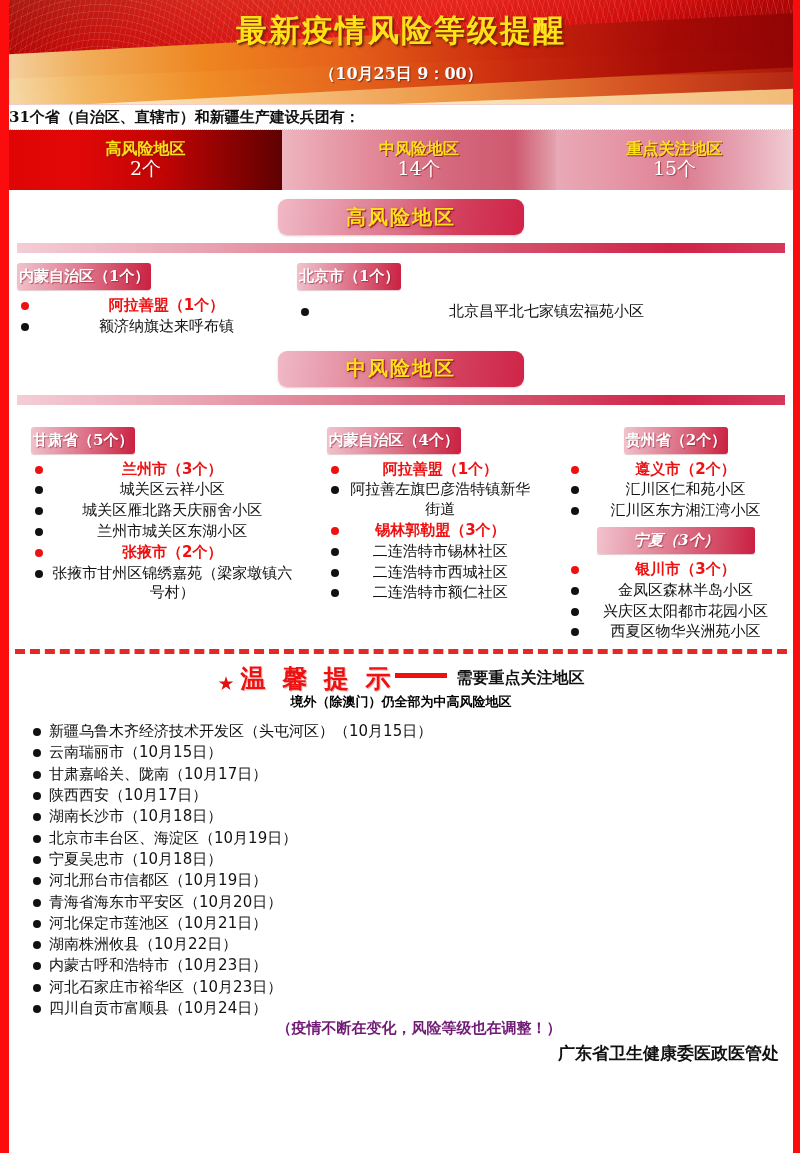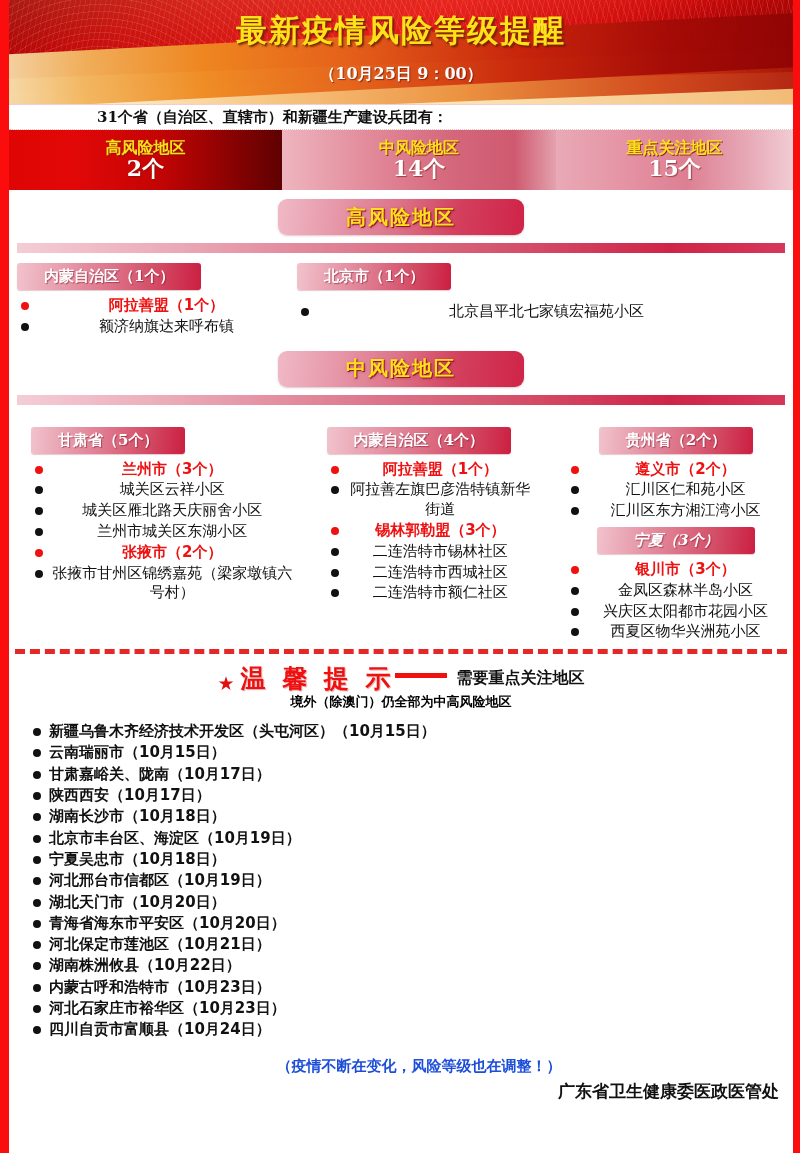--- a/index.html
+++ b/index.html
@@ -86,21 +86,20 @@
     text-shadow:1px 1px 1px rgba(80,10,0,.6);
   }
 
   
   .prov-line{
     height:26px;
     background:#ffffff;
     border-top:1px solid #efcfcf;
     border-bottom:1px dotted #e8bdbd;
     display:flex;align-items:center;
-    padding-left:88px;
     box-sizing:border-box;
   }
   .prov-line span{
     font-family:"DejaVu Serif","Liberation Serif",serif;
     font-weight:bold;font-size:15px;color:#111;
   }
 
   
   .stats{display:flex;height:60px;}
   .stat{
@@ -112,21 +111,21 @@
   .stat.s2{width:274px;background:linear-gradient(90deg,#eeb5bf 0%,#e28a9a 32%,#d4677c 62%,#cf5a70 85%,#e3a2ae 100%);}
   .stat.s3{width:237px;background:linear-gradient(90deg,#e9a9b6 0%,#e594a5 28%,#dd7f93 55%,#e7a7b5 80%,#f1ccd4 100%);}
   .stat-name{
     font-family:"DejaVu Serif","Liberation Serif",serif;
     font-weight:bold;font-size:16px;color:#ffe11a;
     text-shadow:1px 1px 0 rgba(120,20,10,.8);
     line-height:1.1;
   }
   .stat-num{
     font-family:"DejaVu Serif","Liberation Serif",serif;
-    font-weight:bold;font-size:22px;color:#ffffff;
+    font-weight:normal;font-size:19px;color:#ffffff;
     text-shadow:1px 1px 1px rgba(120,20,10,.6);
     line-height:1.15;
   }
 
   
   .body-area{position:relative;padding:0;background:#fff;}
 
   .pill-wrap{display:flex;justify-content:center;}
   .section-pill{
     width:246px;height:36px;
@@ -145,21 +144,21 @@
     margin:8px 8px 0 8px;
     height:10px;
     background:linear-gradient(90deg,#f4cdd6 0%,#ecaebb 18%,#e1879a 38%,#d5566f 62%,#cf2448 85%,#d6385a 100%);
   }
 
   .cols{display:flex;padding:0 8px;box-sizing:border-box;}
 
   .prov-tag{
     display:inline-flex;align-items:center;
     height:27px;
-    padding:0 27px;
+    padding:0 2px;
     border-radius:3px;
     background:linear-gradient(96deg,#f1c3cd 0%,#e79cac 25%,#dd7288 52%,#d24761 78%,#cb1f41 100%);
     box-shadow:0 1px 1px rgba(140,40,60,.25);
   }
   .prov-tag span{
     font-family:"DejaVu Serif","Liberation Serif",serif;
     font-weight:bold;font-size:15px;color:#ffffff;
     text-shadow:1px 1px 1px rgba(130,20,40,.55);
     white-space:nowrap;
   }
@@ -214,35 +213,35 @@
   .tips-sub{
     font-family:"DejaVu Sans","Liberation Sans",sans-serif;
     font-weight:bold;font-size:16px;color:#111;
     margin-left:2px;
   }
   .tips-note{
     font-family:"DejaVu Sans","Liberation Sans",sans-serif;
     font-weight:bold;font-size:13px;color:#000000;
     margin-top:-2px;
   }
-  ul.tips-list{list-style:none;margin:10px 0 0 0;padding:0 0 0 24px;font-weight:bold;}
+  ul.tips-list{list-style:none;margin:10px 0 0 0;padding:0 0 0 24px;}
   ul.tips-list li{
     display:flex;align-items:flex-start;
     font-family:"DejaVu Sans","Liberation Sans",sans-serif;
     font-size:15px;color:#111;line-height:1.42;
   }
   ul.tips-list li .dot{
     flex:0 0 auto;width:8px;height:8px;border-radius:50%;
     background:#111;margin:7px 8px 0 0;
   }
   .foot-note{
     text-align:center;
     font-family:"DejaVu Serif","Liberation Serif",serif;
-    font-weight:bold;font-size:15px;color:#1d4ed8;
-    margin-top:16px;
+    font-weight:bold;font-size:15px;color:#701a75;
+    margin-top:0;
     padding-left:36px;
   }
   .foot-org{
     text-align:right;
     font-family:"DejaVu Sans","Liberation Sans",sans-serif;
     font-weight:bold;font-size:17px;color:#111;
     margin-top:4px;padding-right:14px;
   }
 </style>
 </head>
@@ -479,24 +478,20 @@
       <li>
             <span class="dot"></span>
             <span>宁夏吴忠市（10月18日）</span>
           </li>
       <li>
             <span class="dot"></span>
             <span>河北邢台市信都区（10月19日）</span>
           </li>
       <li>
             <span class="dot"></span>
-            <span>湖北天门市（10月20日）</span>
-          </li>
-      <li>
-            <span class="dot"></span>
             <span>青海省海东市平安区（10月20日）</span>
           </li>
       <li>
             <span class="dot"></span>
             <span>河北保定市莲池区（10月21日）</span>
           </li>
       <li>
             <span class="dot"></span>
             <span>湖南株洲攸县（10月22日）</span>
           </li>

